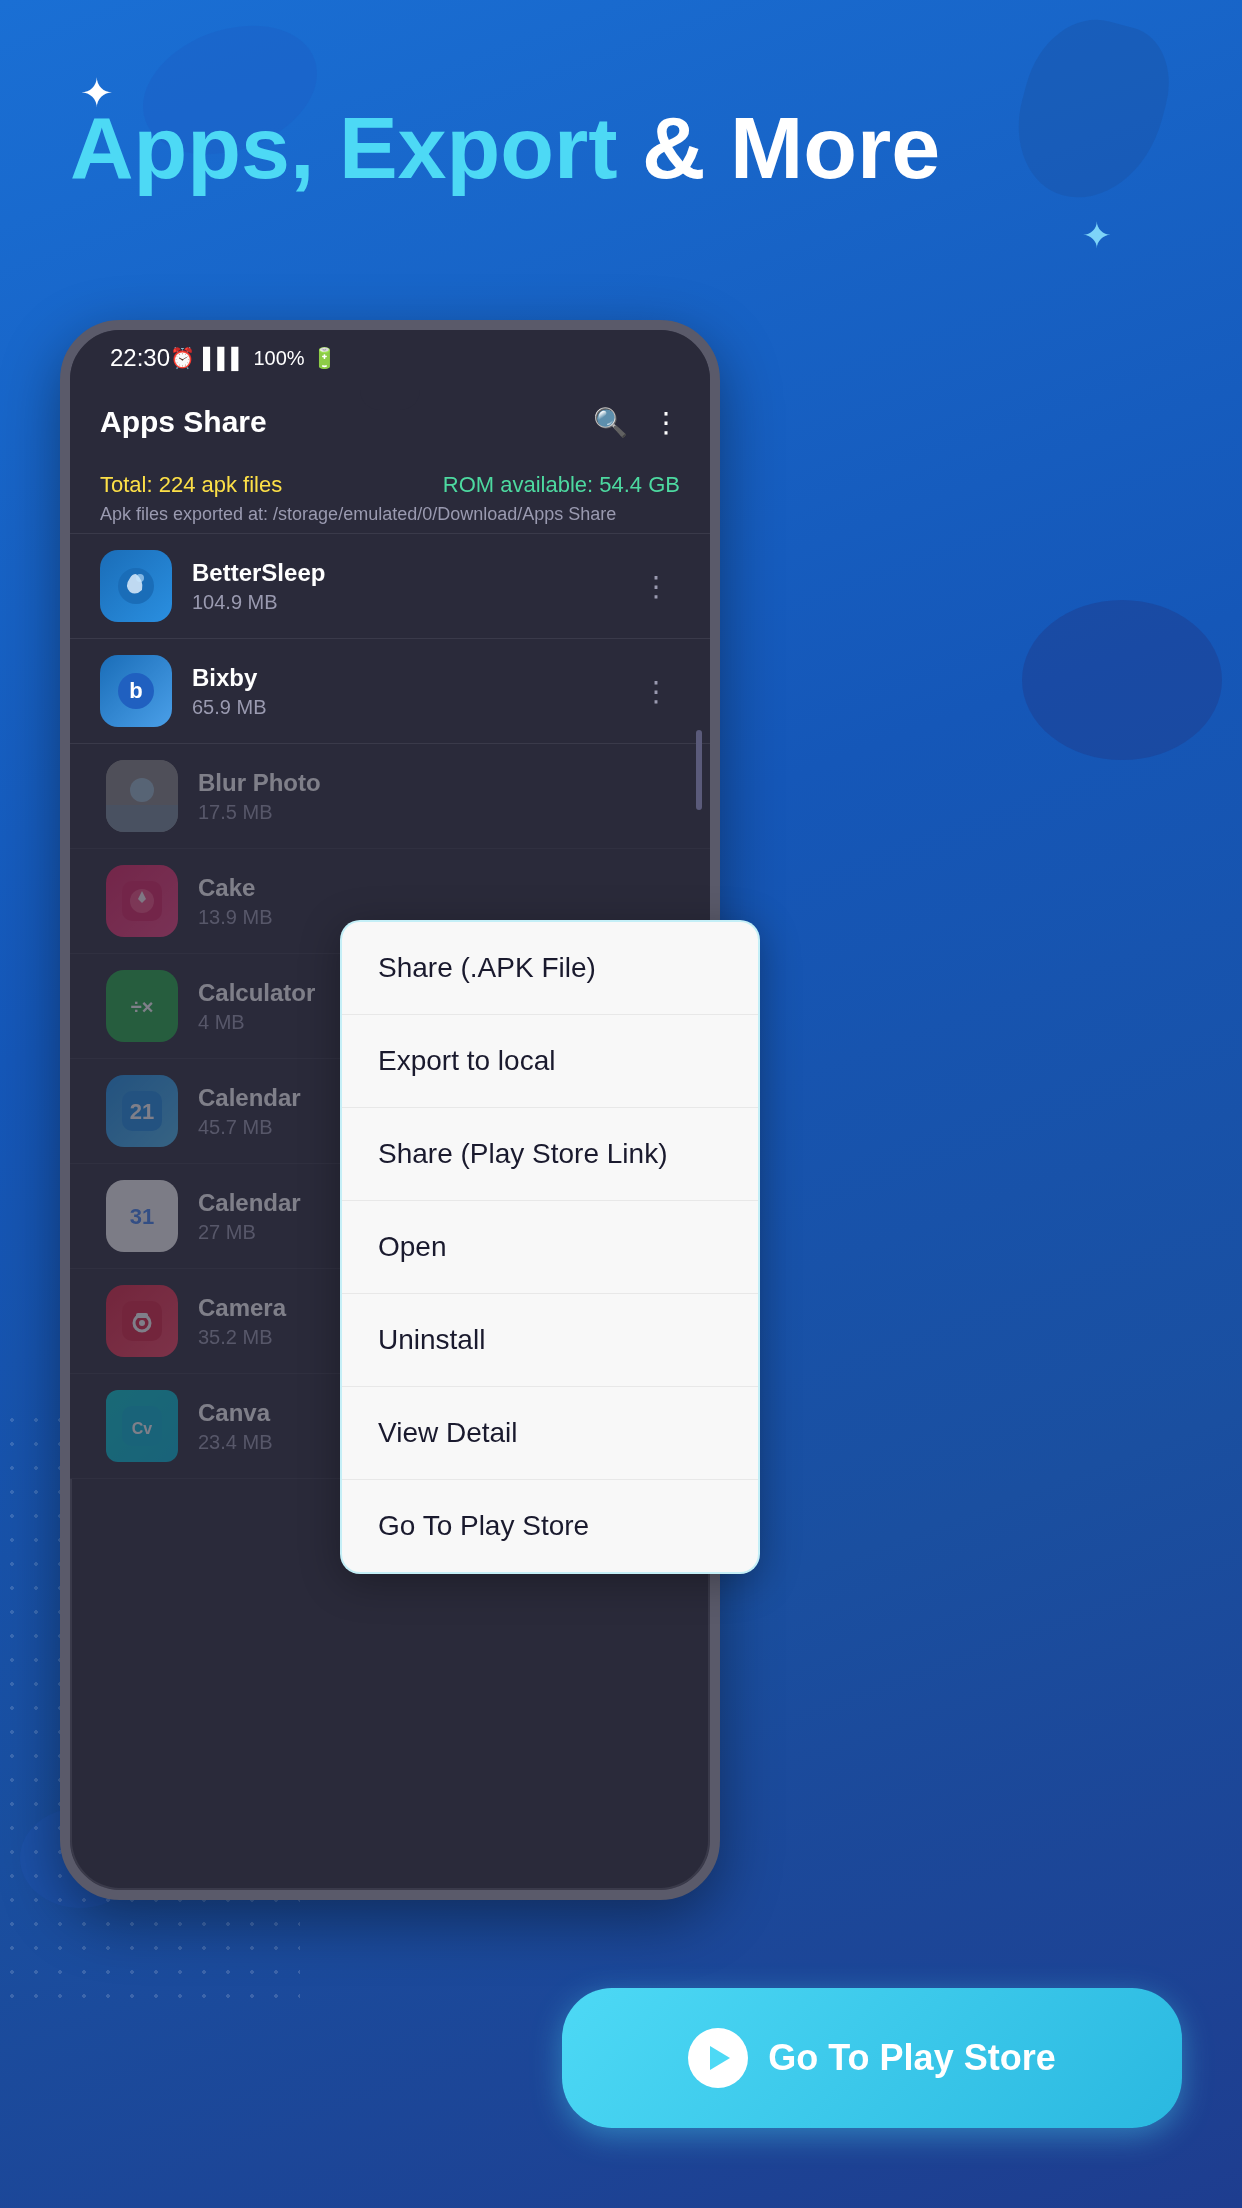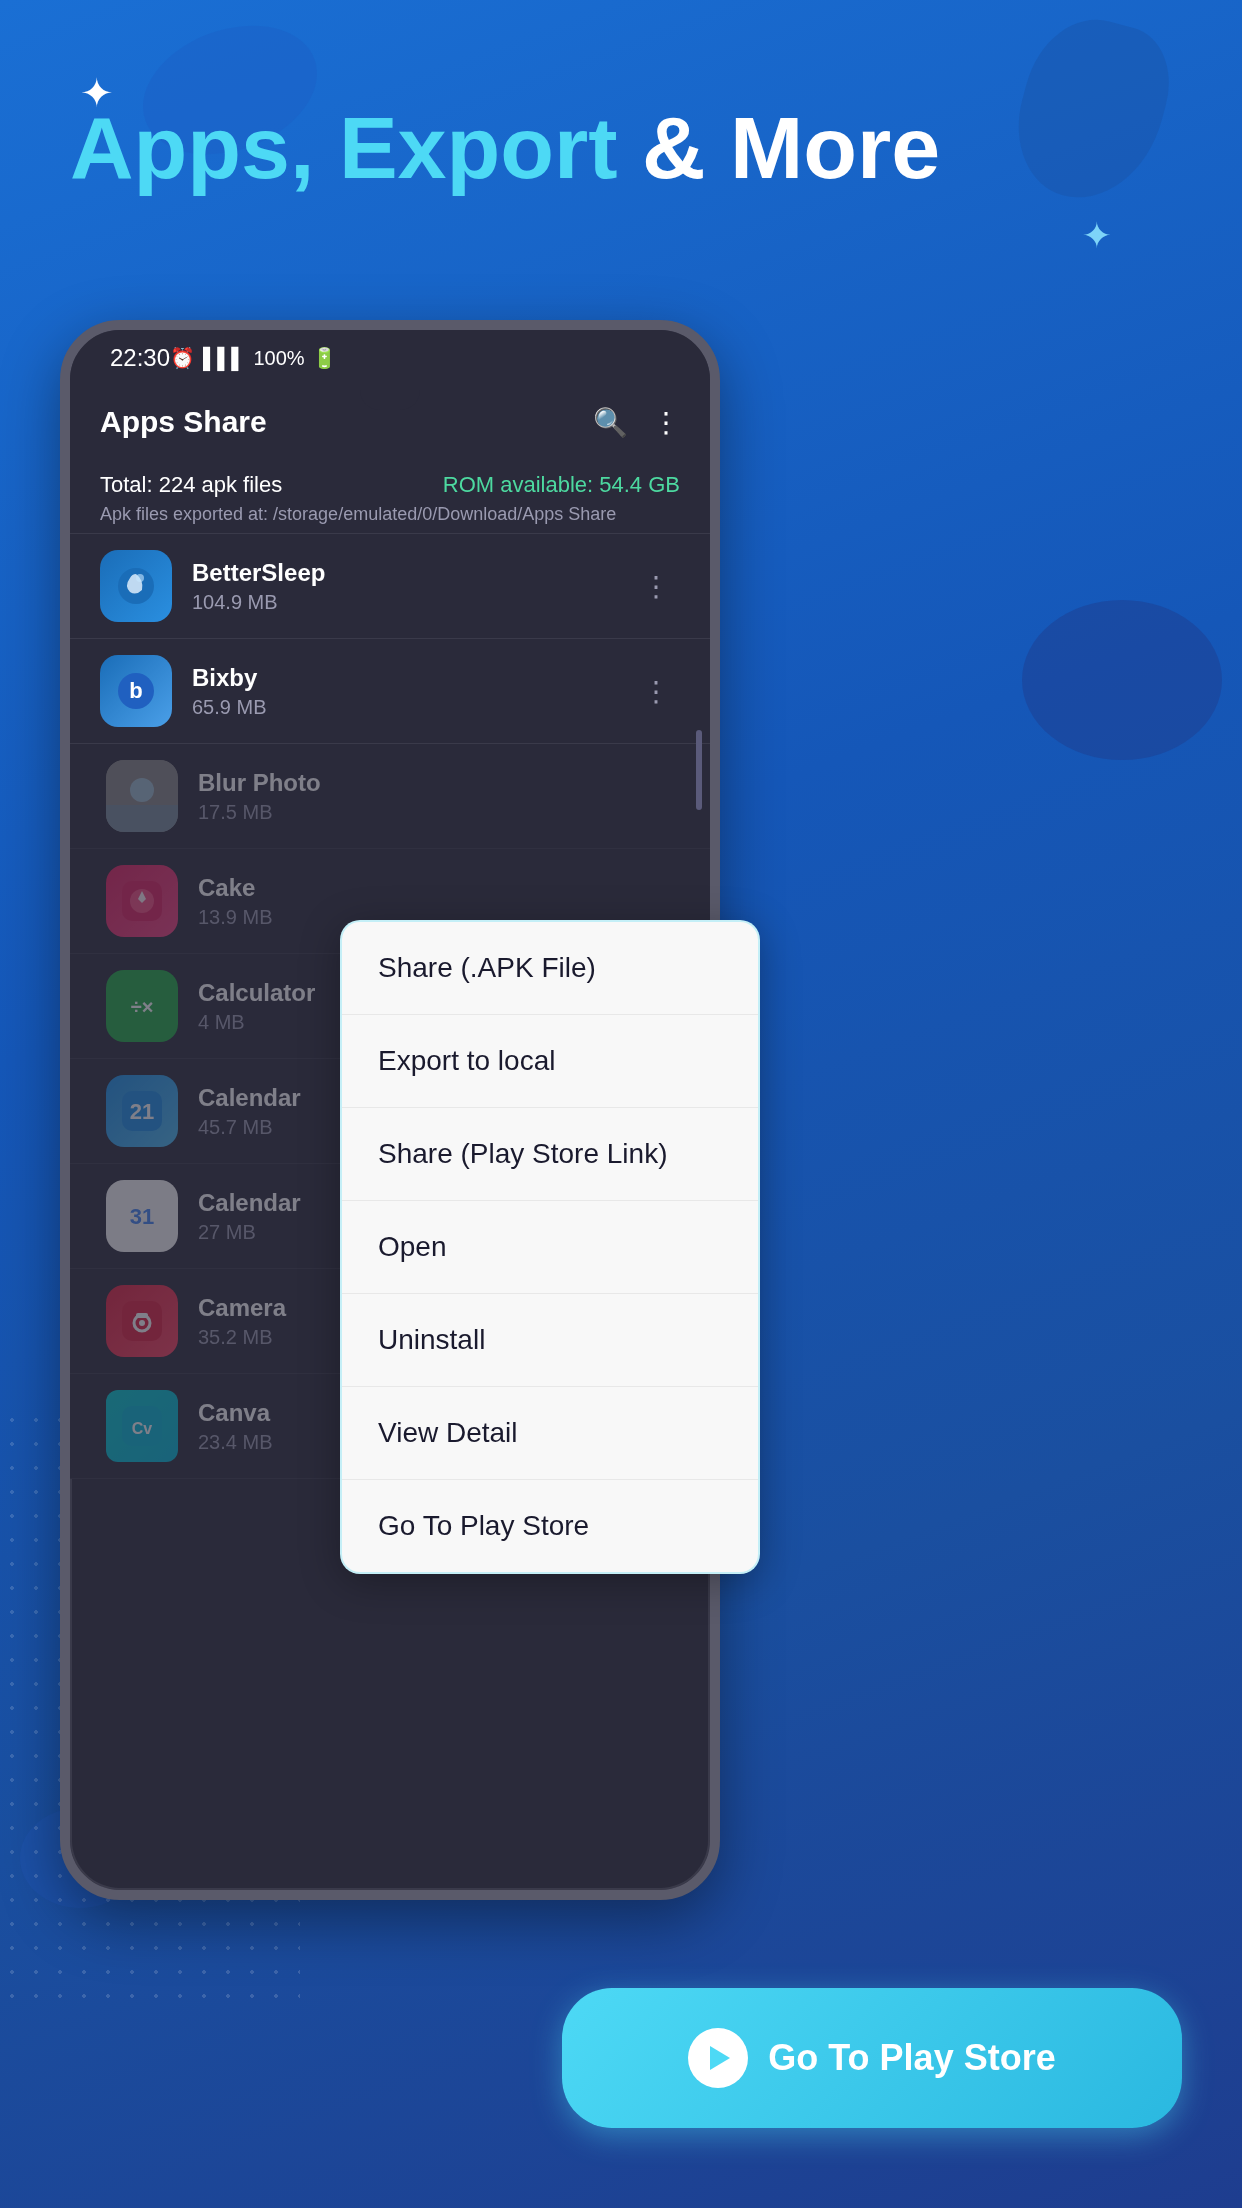--- a/index.html
+++ b/index.html
@@ -176,21 +176,21 @@
       background: #2a2a3a;
       padding: 14px 30px 8px;
       border-bottom: 1px solid #3a3a4a;
     }
     .stats-row {
       display: flex;
       justify-content: space-between;
       margin-bottom: 6px;
     }
     .stats-total {
-      color: #ffffff;
+      color: #fde047;
       font-size: 22px;
       font-weight: 500;
     }
     .stats-rom {
       color: #4dd9a0;
       font-size: 22px;
       font-weight: 500;
     }
     .stats-path {
       color: #9a9ab0;

